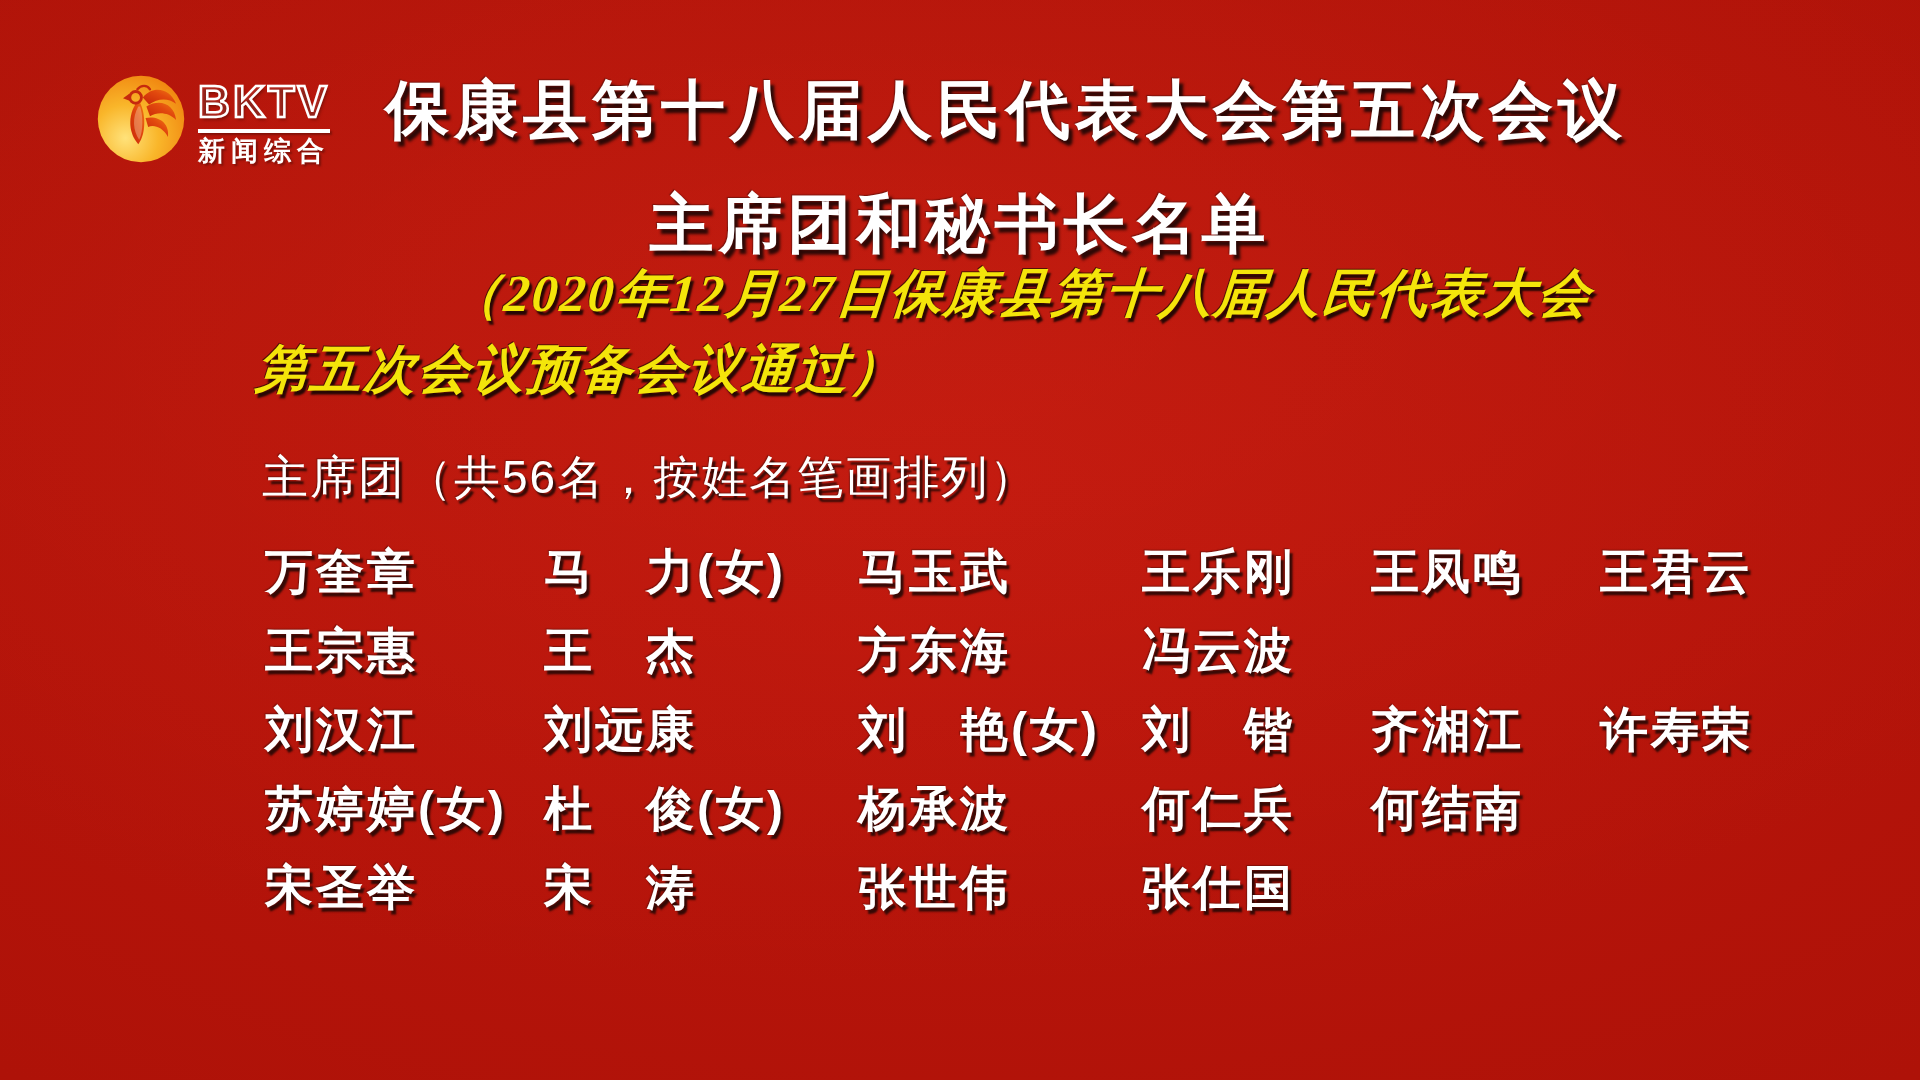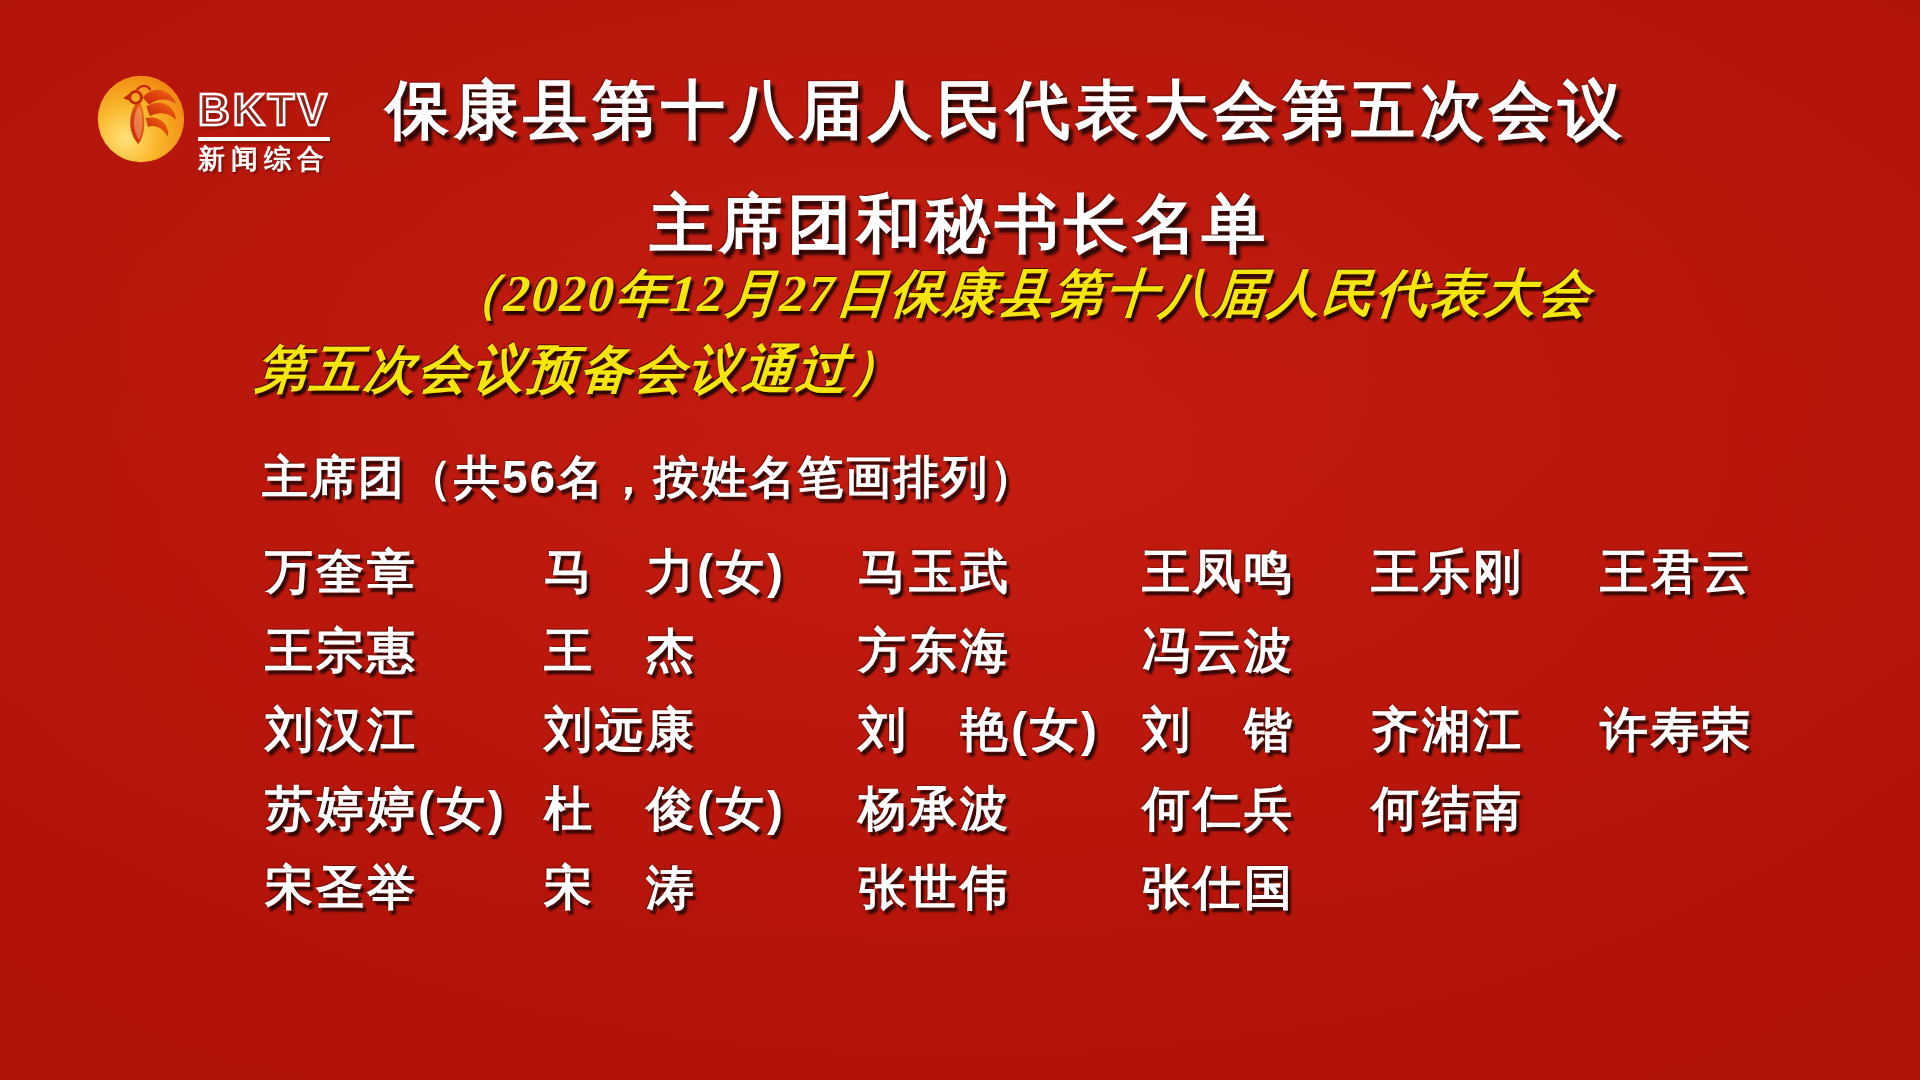--- a/index.html
+++ b/index.html
@@ -9,21 +9,21 @@
     overflow:hidden;
     font-family:"Liberation Sans","DejaVu Sans",sans-serif;
     background:
       radial-gradient(ellipse 120% 100% at 46% 30%, rgba(255,90,50,0.10), rgba(0,0,0,0) 62%),
       radial-gradient(ellipse 140% 130% at 50% 45%, #bf160d 0%, #ae1208 55%, #8c0c06 100%);
   }
 
   
   .logo{position:absolute;left:96px;top:74px;display:flex;align-items:flex-start;}
   .phoenix{width:90px;height:90px;display:block;}
-  .logo-text{margin-left:12px;margin-top:14px;color:#fff;}
+  .logo-text{margin-left:12px;margin-top:6px;color:#fff;text-align:center;}
   .station{
     font-size:44px;font-weight:800;letter-spacing:3px;line-height:1;
     color:rgba(255,255,255,0.08);
     -webkit-text-stroke:2.5px #ffffff;
     text-shadow:2px 3px 3px rgba(70,10,5,0.45);
   }
   .logo-underline{height:4px;background:#ffffff;margin-top:5px;width:132px;
     box-shadow:2px 2px 2px rgba(70,10,5,0.45);}
   .channel{font-size:27px;font-weight:700;letter-spacing:6px;margin-top:5px;line-height:1;
     text-shadow:2px 2px 2px rgba(70,10,5,0.5);}
@@ -43,21 +43,21 @@
     font-family:"Liberation Serif","DejaVu Serif",serif;
     letter-spacing:2px;line-height:1;transform:skewX(-4deg);
     text-shadow:-1px -1px 0 rgba(55,15,5,0.8), 3px 4px 2px rgba(22,5,3,0.9);
   }
   .note1{left:450px;top:268px;}
   .note2{left:256px;top:344px;}
 
   
   .heading{
     position:absolute;left:262px;top:452px;color:#ffffff;
-    font-size:46px;font-weight:700;letter-spacing:2px;line-height:1.1;
+    font-size:46px;font-weight:400;letter-spacing:2px;line-height:1.1;
     text-shadow:-1px -1px 1px rgba(45,10,8,0.4), 3px 4px 2px rgba(28,7,5,0.85);
     text-align:center;
   }
 
   
   .rows{position:absolute;left:265px;top:532px;right:0;}
   .name-row{
     display:grid;grid-template-columns:265px 300px 270px 215px 215px 1fr;
     height:79px;align-items:center;gap:14px;
   }
@@ -114,22 +114,22 @@
   <div class="note1">（2020年12月27日保康县第十八届人民代表大会</div>
   <div class="note2">第五次会议预备会议通过）</div>
 
   <div class="heading">主席团（共56名，按姓名笔画排列）</div>
 
   <div class="rows">
       <div class="name-row">
         <div class="name-cell">万奎章</div>
         <div class="name-cell">马　力(女)</div>
         <div class="name-cell">马玉武</div>
+        <div class="name-cell">王乐刚</div>
         <div class="name-cell">王凤鸣</div>
-        <div class="name-cell">王乐刚</div>
         <div class="name-cell">王君云</div>
       </div>
       <div class="name-row">
         <div class="name-cell">王宗惠</div>
         <div class="name-cell">王　杰</div>
         <div class="name-cell">方东海</div>
         <div class="name-cell">冯云波</div>
       </div>
       <div class="name-row">
         <div class="name-cell">刘汉江</div>

